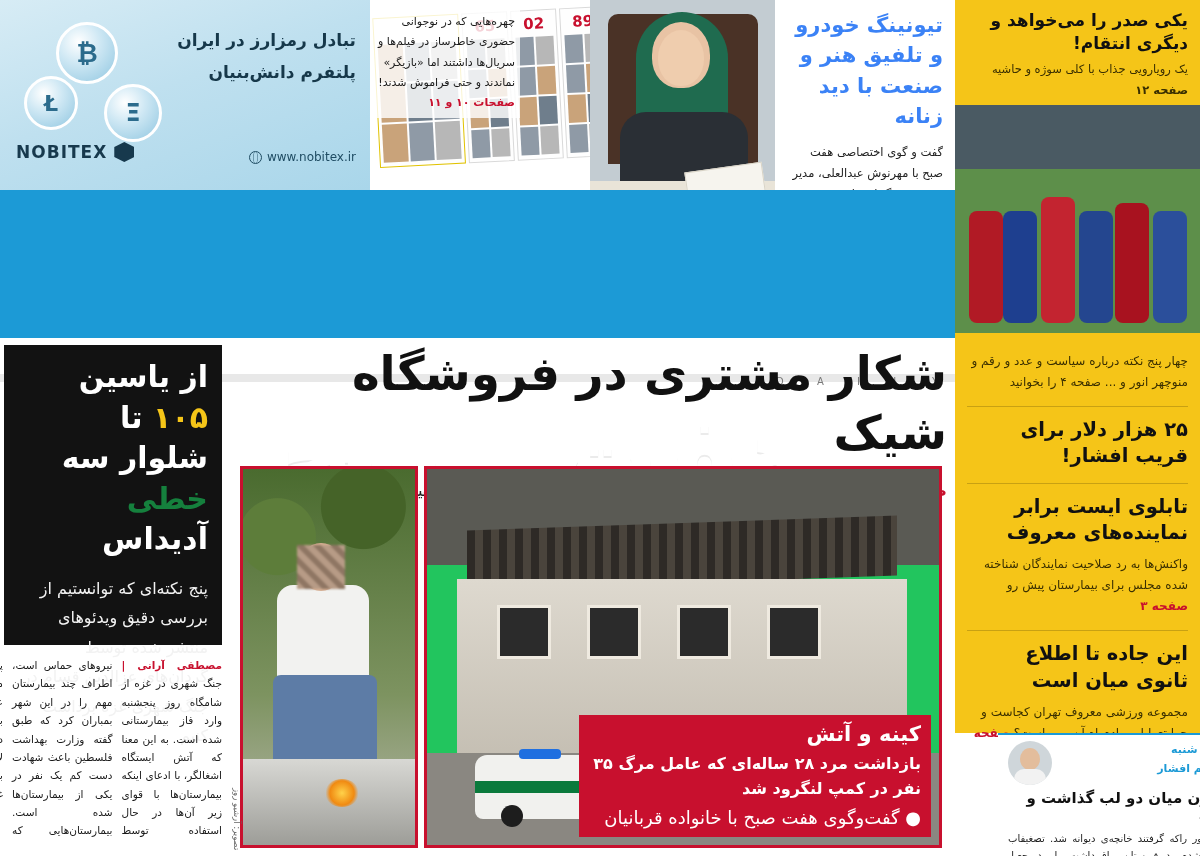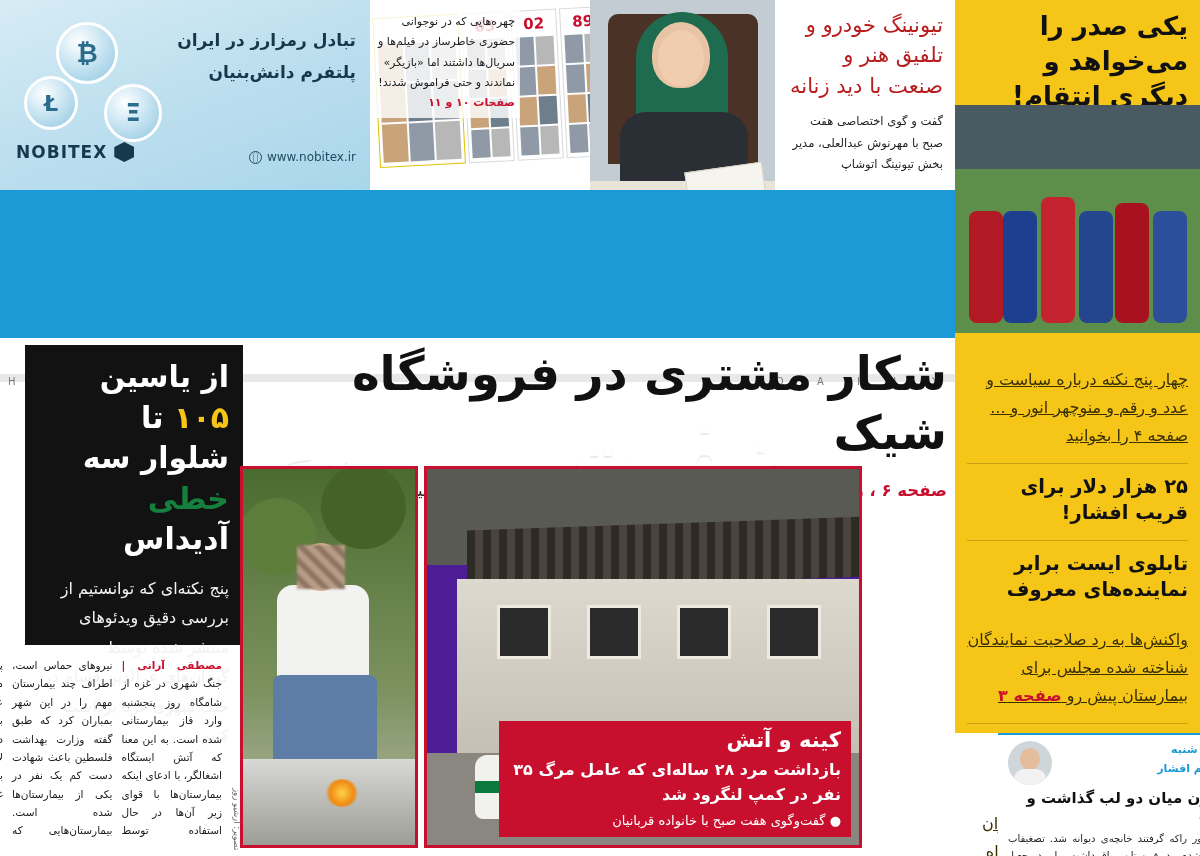--- a/index.html
+++ b/index.html
@@ -120,41 +120,41 @@
     position: absolute; left: 96px; bottom: 18px; width: 78px; height: 30px;
     background: #f6f4ee; border: 1px solid #d8d3c6; transform: rotate(-8deg);
   }
 
   
   .top-tuning {
     position: absolute; left: 775px; top: 0; width: 180px; height: 190px;
     padding: 10px 12px; text-align: right; direction: rtl;
   }
   .top-tuning h2 {
-    font-size: 21px; font-weight: normal; color: #b91c1c; line-height: 1.45;
+    font-size: 21px; font-weight: bold; color: #3b82f6; line-height: 1.45;
   }
   .top-tuning p {
     margin-top: 10px; font-size: 11.5px; color: #222; line-height: 1.85;
   }
   .page-ref { color: #c8102e; font-weight: bold; }
 
   
   .mag-caption {
     position: absolute; left: 370px; top: 8px; width: 150px;
     font-size: 11px; line-height: 1.85; color: #1a1a1a; text-align: right;
     direction: rtl; z-index: 5; background: rgba(255,255,255,.82); padding: 4px 5px;
   }
 
   
   .yellow-top {
     position: absolute; left: 955px; top: 0; width: 245px; height: 105px;
     background: #f5c518; padding: 9px 12px; text-align: right; direction: rtl;
   }
   .yellow-top h2 {
-    font-size: 26px; line-height: 1.35; color: #111; font-weight: bold;
+    font-size: 17px; line-height: 1.35; color: #111; font-weight: bold;
   }
   .yellow-top p { margin-top: 7px; font-size: 11.5px; color: #3a2f00; }
 
   .sport-photo {
     position: absolute; left: 955px; top: 105px; width: 245px; height: 228px;
     background: linear-gradient(180deg,#6fa35a 0%, #4f7f3e 100%); overflow: hidden;
   }
   .sp-pitch { position: absolute; inset: 0; background: #5d8f4a; }
   .sp-crowd { position: absolute; top: 0; left: 0; right: 0; height: 64px; background: #4a5a63; }
   .sp-p {
@@ -206,21 +206,21 @@
   }
   .main-head h1 {
     font-size: 47px; font-weight: bold; color: #111; line-height: 1.25;
   }
   .main-head .sub {
     margin-top: 14px; font-size: 16.5px; color: #222; line-height: 1.7;
   }
 
   
   .left-black {
-    position: absolute; left: 25px; top: 345px; width: 218px; height: 300px;
+    position: absolute; left: 4px; top: 345px; width: 218px; height: 300px;
     background: #121212; color: #fff; padding: 12px 14px; text-align: right; direction: rtl;
   }
   .left-black h2 { font-size: 30px; line-height: 1.35; font-weight: bold; }
   .hl-yellow { color: #f5c518; }
   .hl-red { color: #15803d; }
   .left-black .lede {
     margin-top: 14px; font-size: 16px; line-height: 1.85; color: #f2f2f2;
   }
   .left-body {
     position: absolute; left: 8px; top: 652px; width: 218px; height: 200px;
@@ -267,22 +267,22 @@
     position: absolute; left: 0; bottom: 0; width: 178px; height: 86px;
     background: linear-gradient(180deg,#d8d8d4 0%, #9d9d98 100%);
   }
   .pl-flame {
     position: absolute; left: 82px; bottom: 38px; width: 34px; height: 28px;
     background: radial-gradient(circle,#ffd24a 0%, #f08a12 55%, rgba(240,80,10,0) 75%);
     border-radius: 50%;
   }
 
   .photo-right {
-    left: 424px; top: 466px; width: 438px; height: 382px;
-    background: #4c1d95;
+    left: 424px; top: 466px; width: 518px; height: 382px;
+    background: #22c55e;
     text-decoration: underline;
   }
   .pr-sky { position: absolute; left: 0; top: 0; width: 100%; height: 96px; background: #5a5a54; }
   .pr-roof {
     position: absolute; left: 40px; top: 54px; width: 430px; height: 60px;
     background: repeating-linear-gradient(90deg,#2e2a26 0 8px,#4a443c 8px 16px);
     transform: skewY(-2deg);
   }
   .pr-wall {
     position: absolute; left: 30px; top: 110px; width: 450px; height: 190px;
@@ -315,30 +315,30 @@
   }
 
   
   .kine {
     position: absolute; right: 8px; bottom: 8px; width: 352px;
     background: #c8102e; color: #fff; padding: 7px 10px 9px 10px;
     text-align: right; direction: rtl;
   }
   .kine h3 { font-size: 21px; font-weight: bold; margin-bottom: 5px; }
   .kine p { font-size: 16px; line-height: 1.6; font-weight: bold; }
-  .kine .bullet { display: block; margin-top: 5px; font-size: 13px; }
+  .kine .bullet { display: block; margin-top: 5px; font-size: 18px; }
 
   
   .right-col {
     position: absolute; left: 955px; top: 333px; width: 245px; height: 400px;
     background: #f5c518; padding: 10px 12px; text-align: right; direction: rtl;
   }
   .rc-item { margin-bottom: 13px; }
   .rc-item h3 { font-size: 19.5px; font-weight: bold; color: #111; line-height: 1.35; }
-  .rc-item p { margin-top: 23px; font-size: 16px; color: #3a2f00; line-height: 1.75; text-decoration: underline; }
+  .rc-item p { margin-top: 8px; font-size: 12px; color: #3a2f00; line-height: 1.75; }
   .rc-sep { height: 1px; background: rgba(0,0,0,.18); margin: 10px 0; }
 
   .col-strip {
     position: absolute; left: 998px; top: 733px; width: 245px; height: 137px;
     background: #fff; border-top: 2px solid #1c9ad6; padding: 6px 10px;
     text-align: right; direction: rtl;
   }
   .col-head { display: flex; justify-content: space-between; align-items: flex-start; }
   .col-label { font-size: 11px; color: #1c9ad6; font-weight: bold; line-height: 1.7; }
   .col-avatar {

